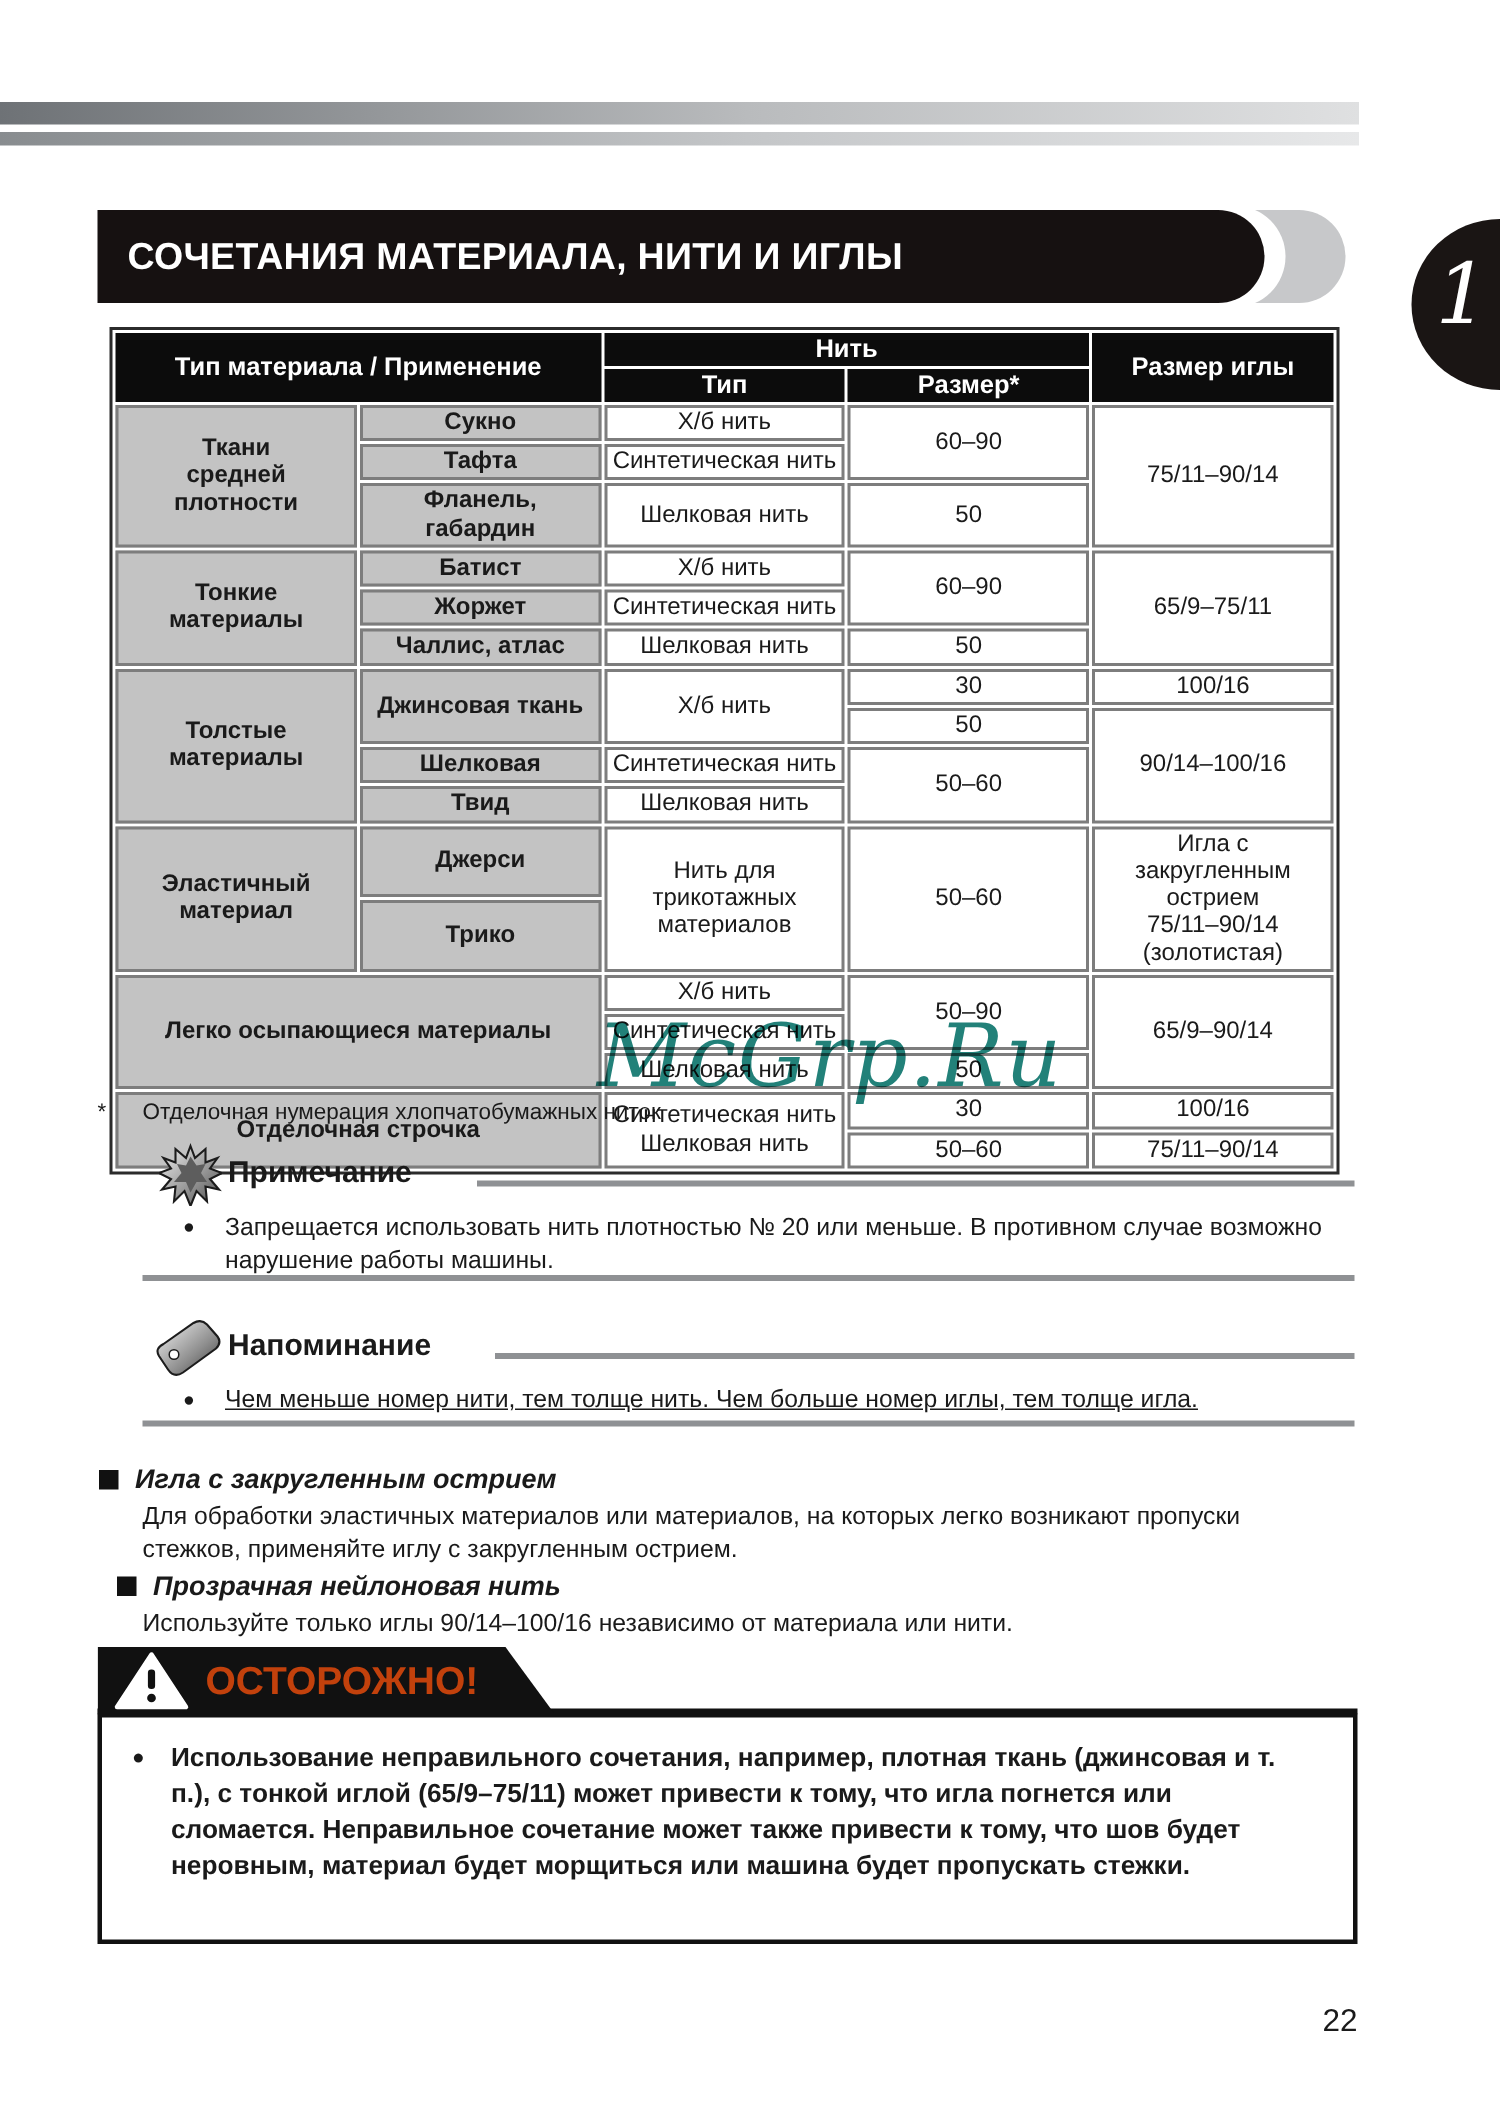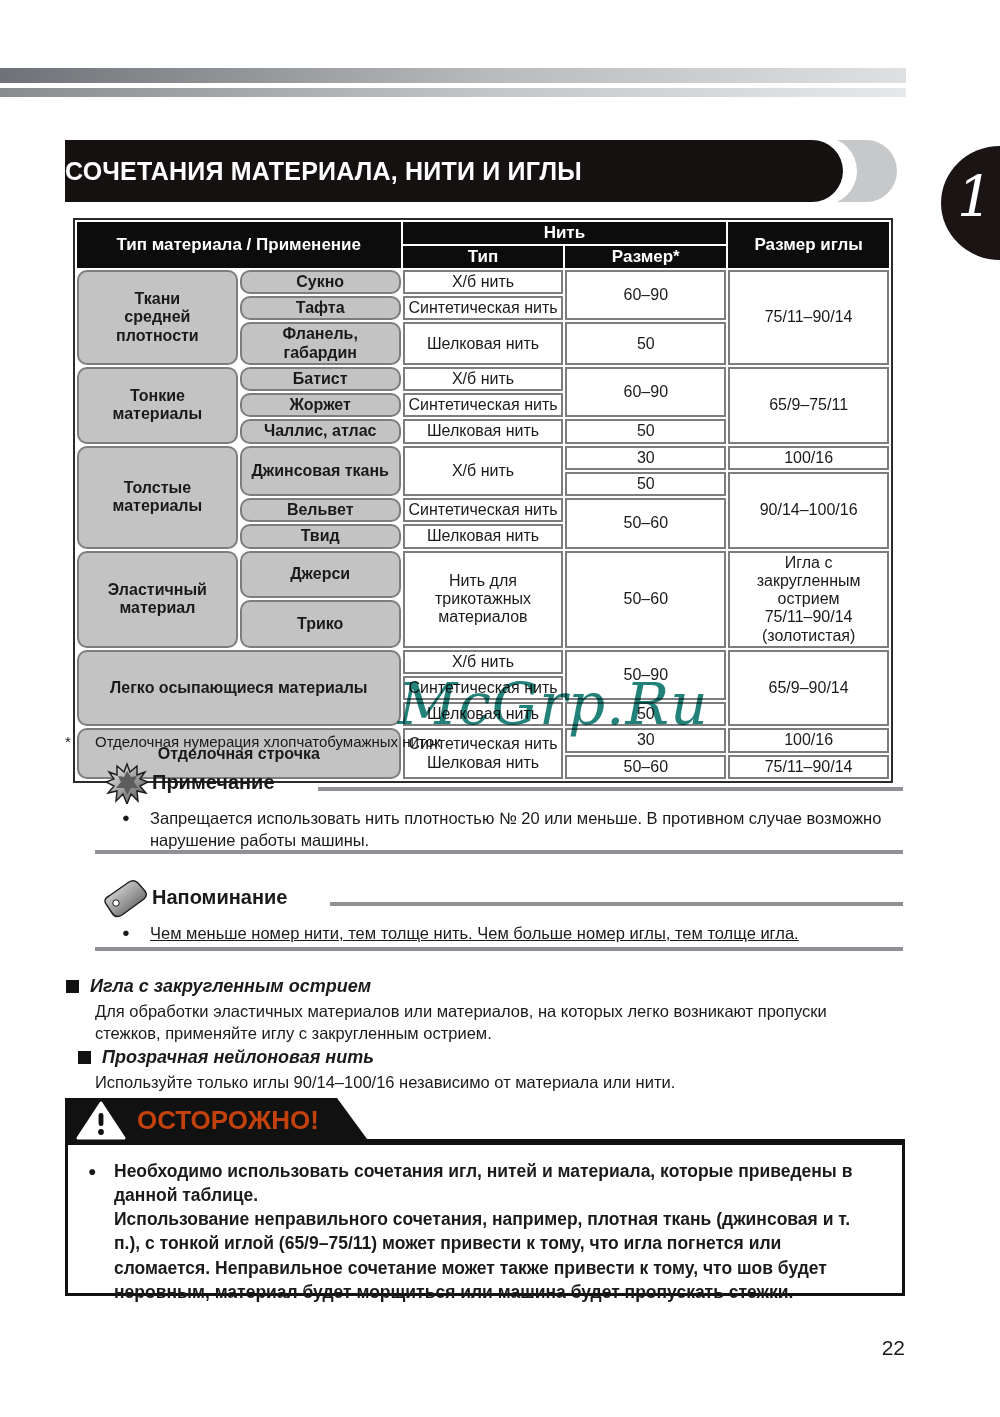--- a/index.html
+++ b/index.html
@@ -16,38 +16,38 @@
   .topbar2 { left:0; top:88px; width:906px; height:9px;
     background:linear-gradient(90deg,#888c8f 0%,#c4c6c8 55%,#e7e8e9 100%); }
 
   
   .gray-pill { left:768px; top:140px; width:129px; height:62px;
     background:#c7c8ca; border-radius:0 31px 31px 0; }
   .white-pill { left:758px; top:137px; width:99px; height:68px;
     background:#ffffff; border-radius:0 34px 34px 0; }
   .title-bar { left:65px; top:140px; width:778px; height:62px;
     background:#161111; border-radius:0 31px 31px 0;
-    display:flex; align-items:center; }
+    display:flex; align-items:center; padding-left:20px; }
   .title-bar span { color:#ffffff; font-weight:bold; font-size:25px; letter-spacing:0.2px; }
   .chapter-tab { left:941px; top:146px; width:118px; height:114px;
     background:#1a1514; border-radius:50%; }
   .chapter-tab span { position:absolute; left:16px; top:18px; color:#fff;
     font-family:"DejaVu Serif", serif; font-style:italic; font-size:56px; }
 
   
   table.tbl { position:absolute; left:73px; top:218px; width:820px;
     border-collapse:separate; border-spacing:2px; background:#ffffff;
     border:2px solid #2b2b2b; table-layout:fixed; }
   .tbl tr { height:22px; }
   .tbl th { background:#0c0c0c; color:#ffffff; font-weight:bold; font-size:17px;
     padding:1px 2px; text-align:center; vertical-align:middle; }
   .tbl td { border:2px solid #7d7d7d; text-align:center; vertical-align:middle;
     font-size:16px; line-height:1.14; padding:1px 2px; white-space:pre-line; }
   .tbl td.plain { background:#ffffff; font-weight:normal; }
-  .tbl td.group, .tbl td.sub { background:#c3c3c3; font-weight:bold;border-radius:10px; }
+  .tbl td.group, .tbl td.sub { background:#c3c3c3; font-weight:bold; }
 
   
   .footnote { left:65px; top:733px; font-size:15px; display:flex; }
   .footnote .mark { width:30px; }
 
   
   .rule { height:4px; background:#8f9194; }
 
   .sec-title { font-weight:bold; font-size:20px; }
   .bullet-item { display:flex; font-size:16.5px; line-height:1.35; }
@@ -144,21 +144,21 @@
         <td rowspan="2" class="sub">Джинсовая ткань</td>
         <td rowspan="2" class="plain">Х/б нить</td>
         <td class="plain">30</td>
         <td class="plain">100/16</td>
       </tr>
       <tr>
         <td class="plain">50</td>
         <td rowspan="3" class="plain">90/14–100/16</td>
       </tr>
       <tr>
-        <td class="sub">Вельвет</td>
+        <td class="sub">Шелковая</td>
         <td class="plain">Синтетическая нить</td>
         <td rowspan="2" class="plain">50–60</td>
       </tr>
       <tr>
         <td class="sub">Твид</td>
         <td class="plain">Шелковая нить</td>
       </tr>
       <tr>
         <td rowspan="2" class="group">Эластичный
 материал</td>
@@ -266,19 +266,18 @@
     <path d="M26 2 L49 37 L3 37 Z" fill="#ffffff" stroke="#ffffff" stroke-width="3" stroke-linejoin="round"></path>
     <rect x="23.6" y="12" width="4.8" height="13" rx="2.2" fill="#111"></rect>
     <circle cx="26" cy="31" r="2.9" fill="#111"></circle>
   </svg>
   <span class="txt">ОСТОРОЖНО!</span>
 </div>
 <div class="abs caution-box">
   <div class="bullet-item">
     <span class="b">●</span>
     <div>
-      <p>Необходимо использовать сочетания игл, нитей и материала, которые приведены в данной таблице.</p>
       <p>Использование неправильного сочетания, например, плотная ткань (джинсовая и т. п.), с тонкой иглой (65/9–75/11) может привести к тому, что игла погнется или сломается. Неправильное сочетание может также привести к тому, что шов будет неровным, материал будет морщиться или машина будет пропускать стежки.</p>
     </div>
   </div>
 </div>
 
 <div class="abs page-num">22</div>
 
 </body></html>

